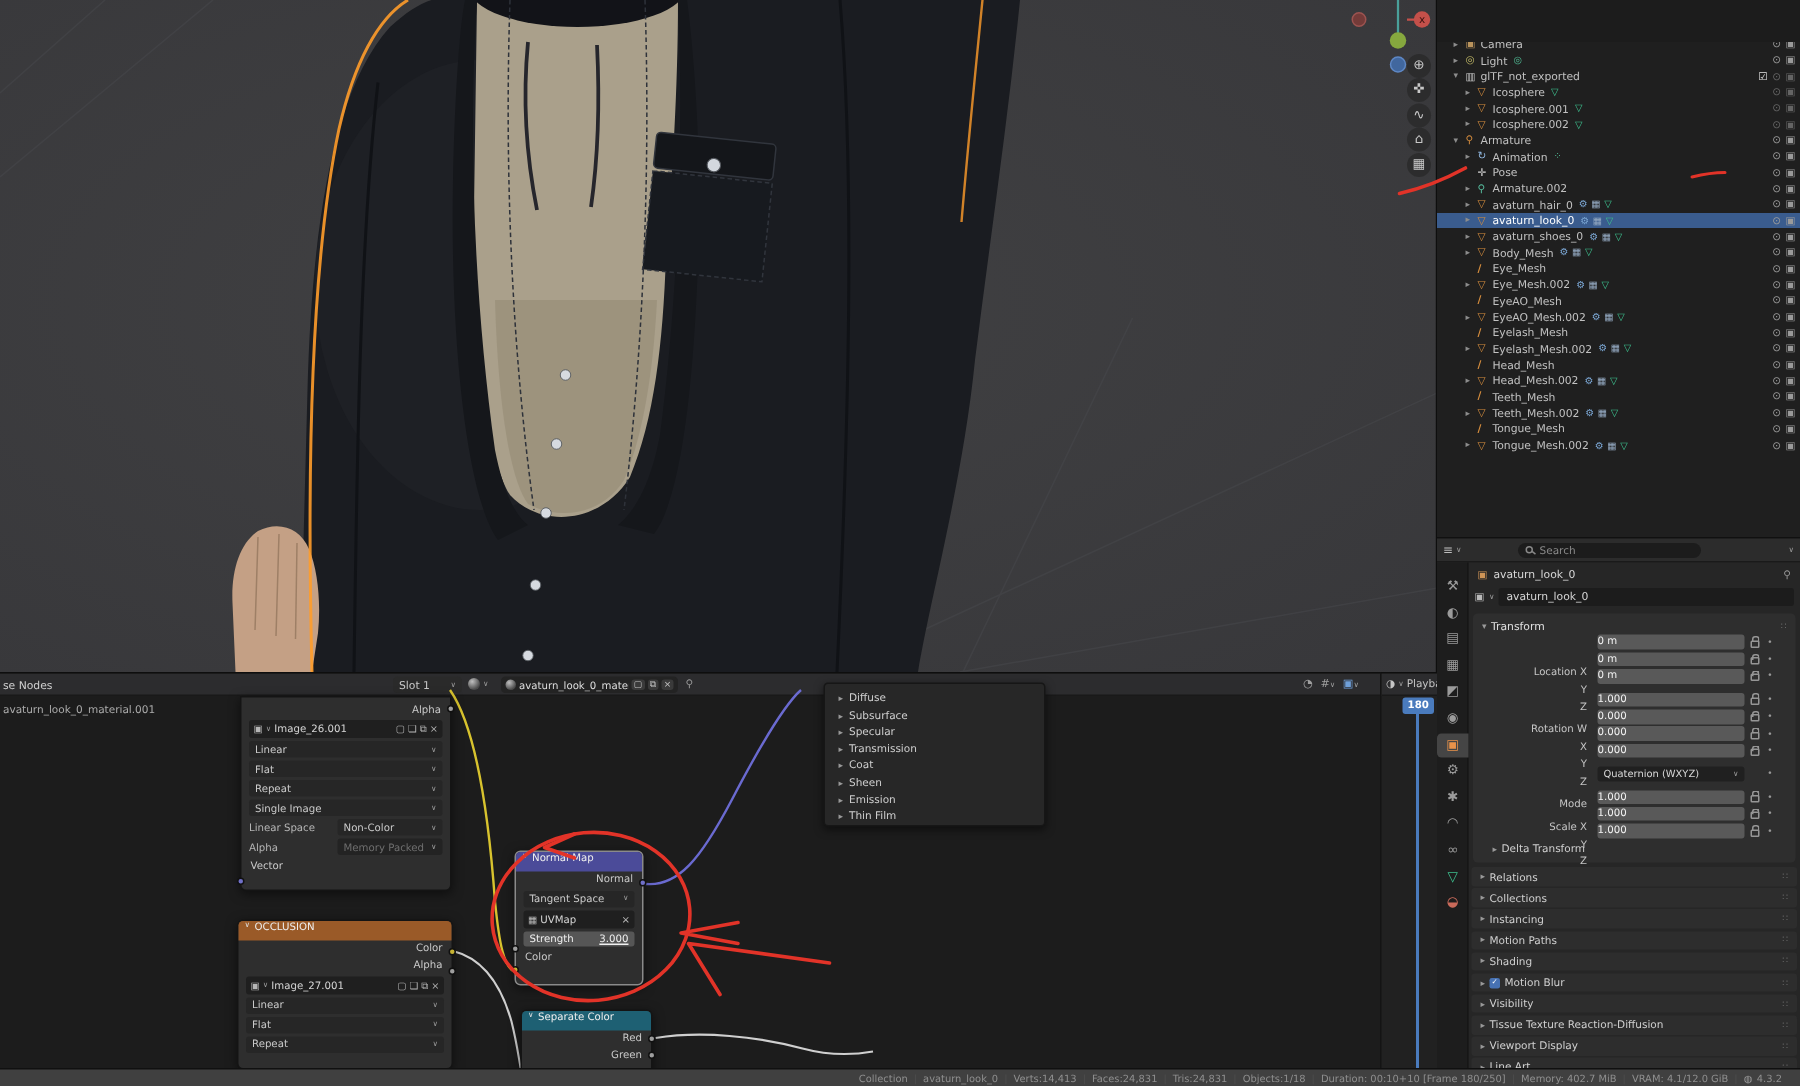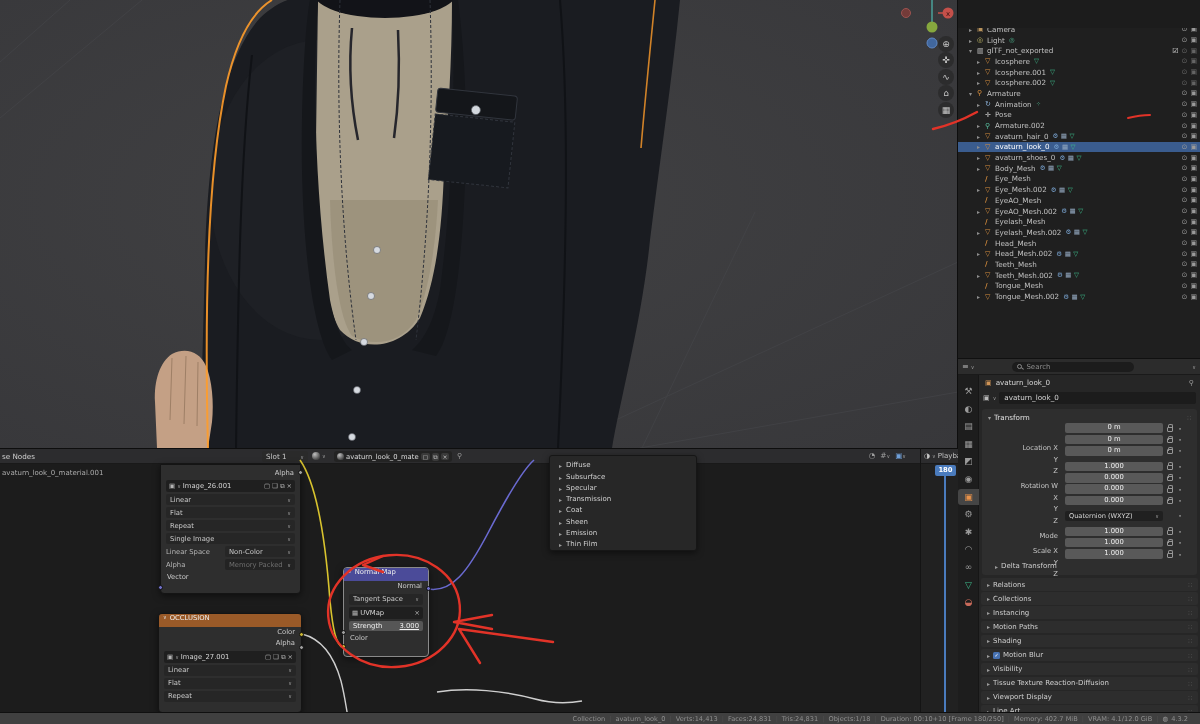--- a/index.html
+++ b/index.html
@@ -57,21 +57,21 @@
   #crumb .pin{margin-left:auto;color:#9a9a9a;font-size:7px;}
   #namefield{display:flex;align-items:center;height:14px;margin:1px 4px;gap:3px;font-size:7.2px;color:#d5d5d5;}
   #namefield .nf{flex:1;background:#1c1c1c;border-radius:2px;height:12px;line-height:12px;padding:0 5px;}
   #xform{margin:4px 3px 0 3px;background:#2e2e2e;border-radius:3px;padding:2px 3px 3px 3px;}
   .panhead{display:flex;align-items:center;height:12px;font-size:7.2px;color:#e0e0e0;gap:3px;padding:0 3px;}
   .panhead .ph-ar{color:#9a9a9a;font-size:6px;}
   .grip{margin-left:auto;color:#6a6a6a;font-size:6px;}
   .trow{display:flex;align-items:center;height:10.4px;margin-bottom:1px;}
   .trow[data-gap="true"]{margin-top:5px;}
   .tlabel{width:80px;text-align:right;padding-right:7px;font-size:6.8px;color:#c5c5c5;white-space:nowrap;margin-top:40px;}
-  .tfield{width:98px;height:9.5px;background:#595959;border-radius:2px;text-align:center;font-size:6.8px;color:#f2f2f2;line-height:9.5px;}
+  .tfield{width:98px;height:9.5px;background:#595959;border-radius:2px;text-align:left;font-size:6.8px;color:#f2f2f2;line-height:9.5px;}
   .tdrop{width:98px;height:10.5px;background:#202020;border-radius:2px;display:flex;align-items:center;font-size:6.6px;color:#d8d8d8;padding:0 4px;}
   .tdrop .cdn{margin-left:auto;}
   .lockw{width:13px;display:flex;justify-content:center;}
   .lk{width:6px;height:5px;border:1px solid #969696;border-radius:1px;position:relative;margin-top:2px;}
   .lk::before{content:"";position:absolute;left:0.5px;top:-3.5px;width:3px;height:3px;border:1px solid #969696;border-bottom:none;border-radius:2px 2px 0 0;}
   .tdot{color:#999;font-size:6px;width:8px;text-align:center;}
   .deltarow{display:flex;align-items:center;height:12px;font-size:7px;color:#cfcfcf;gap:3px;padding-left:10px;}
   #sections{margin:3px 2px 0 2px;}
   .psec{height:12.6px;margin-bottom:1.5px;background:#2d2d2d;border-radius:2px;display:flex;align-items:center;font-size:7px;color:#d0d0d0;padding:0 6px;gap:3px;}
   .psec .ar{color:#999;font-size:6px;}
@@ -1001,20 +1001,43 @@
         <span>Strength</span>
         <span class="v">3.000</span>
       </div>
       <span class="sock sg" style="left:-3px;top:62px"></span>
       <div class="nrow" style="height:10px">
         <span>Color</span>
       </div>
       <span class="sock sy" style="left:-3px;top:76px"></span>
     </div>
 
+    <div class="node" style="left:347px;top:224px;width:88px;height:46px">
+      <div class="nhead" style="background:#1e6073">
+        <span class="cdn">∨</span>
+        <span>Separate Color</span>
+      </div>
+      <div>
+
+          <div class="nrow outr" style="height:11.3px">
+            <span>Red</span>
+            <span class="sock sg" style="right:-3px;top:3px"></span>
+          </div>
+
+          <div class="nrow outr" style="height:11.3px">
+            <span>Green</span>
+            <span class="sock sg" style="right:-3px;top:3px"></span>
+          </div>
+
+          <div class="nrow outr" style="height:11.3px">
+            <span>Blue</span>
+
+          </div>
+        </div>
+    </div>
 
     <div id="bsdfpanel">
 
         <div class="brow">
           <span class="ar">▸</span>
           <span>Diffuse</span>
         </div>
 
         <div class="brow">
           <span class="ar">▸</span>

